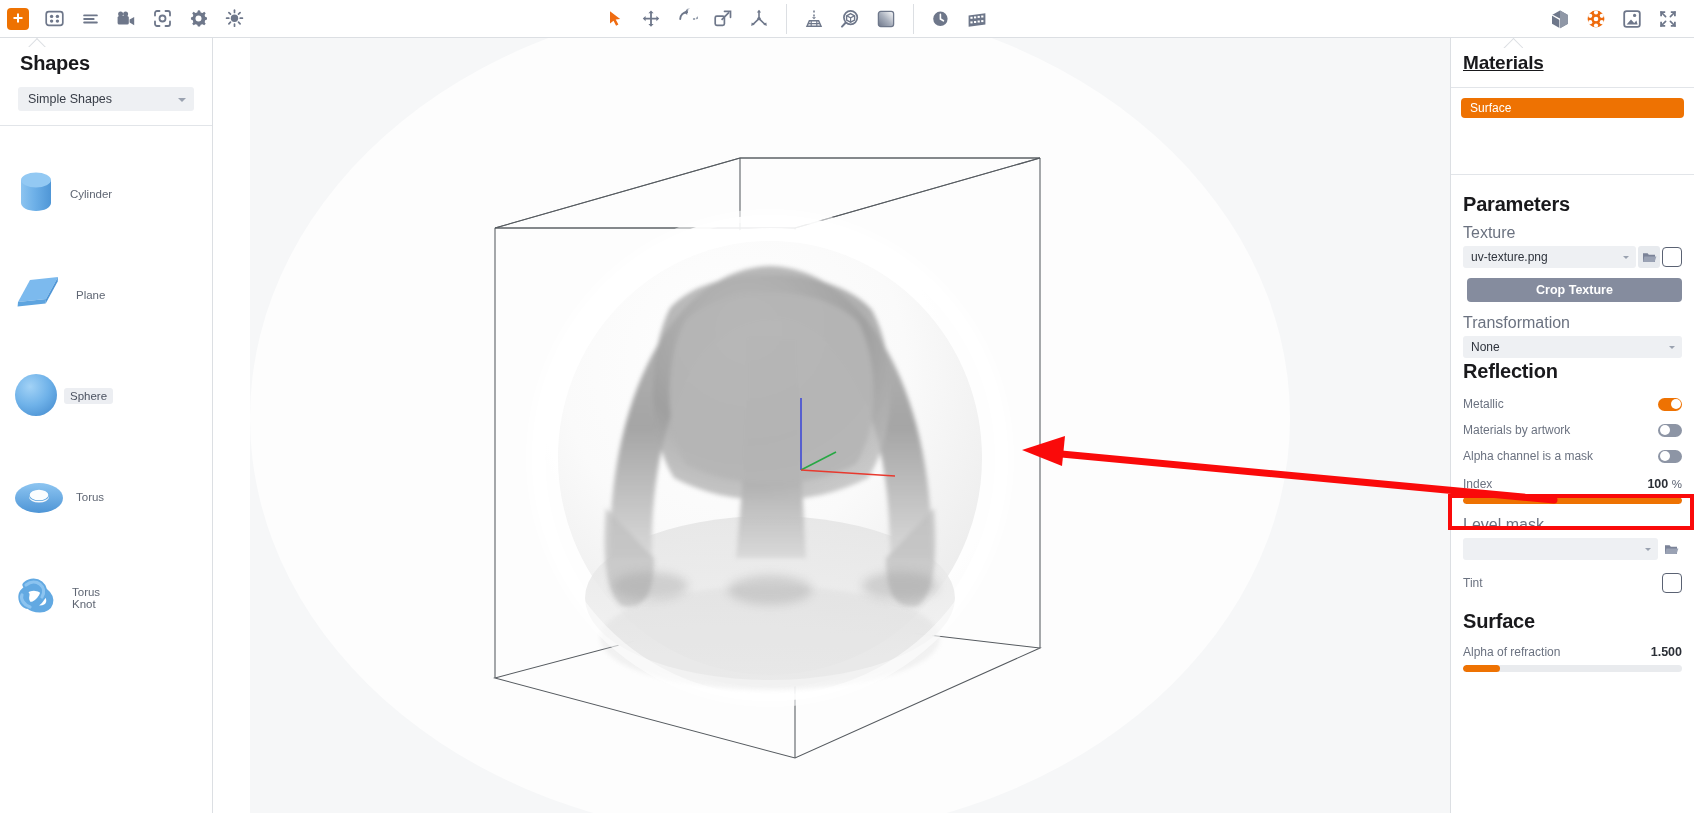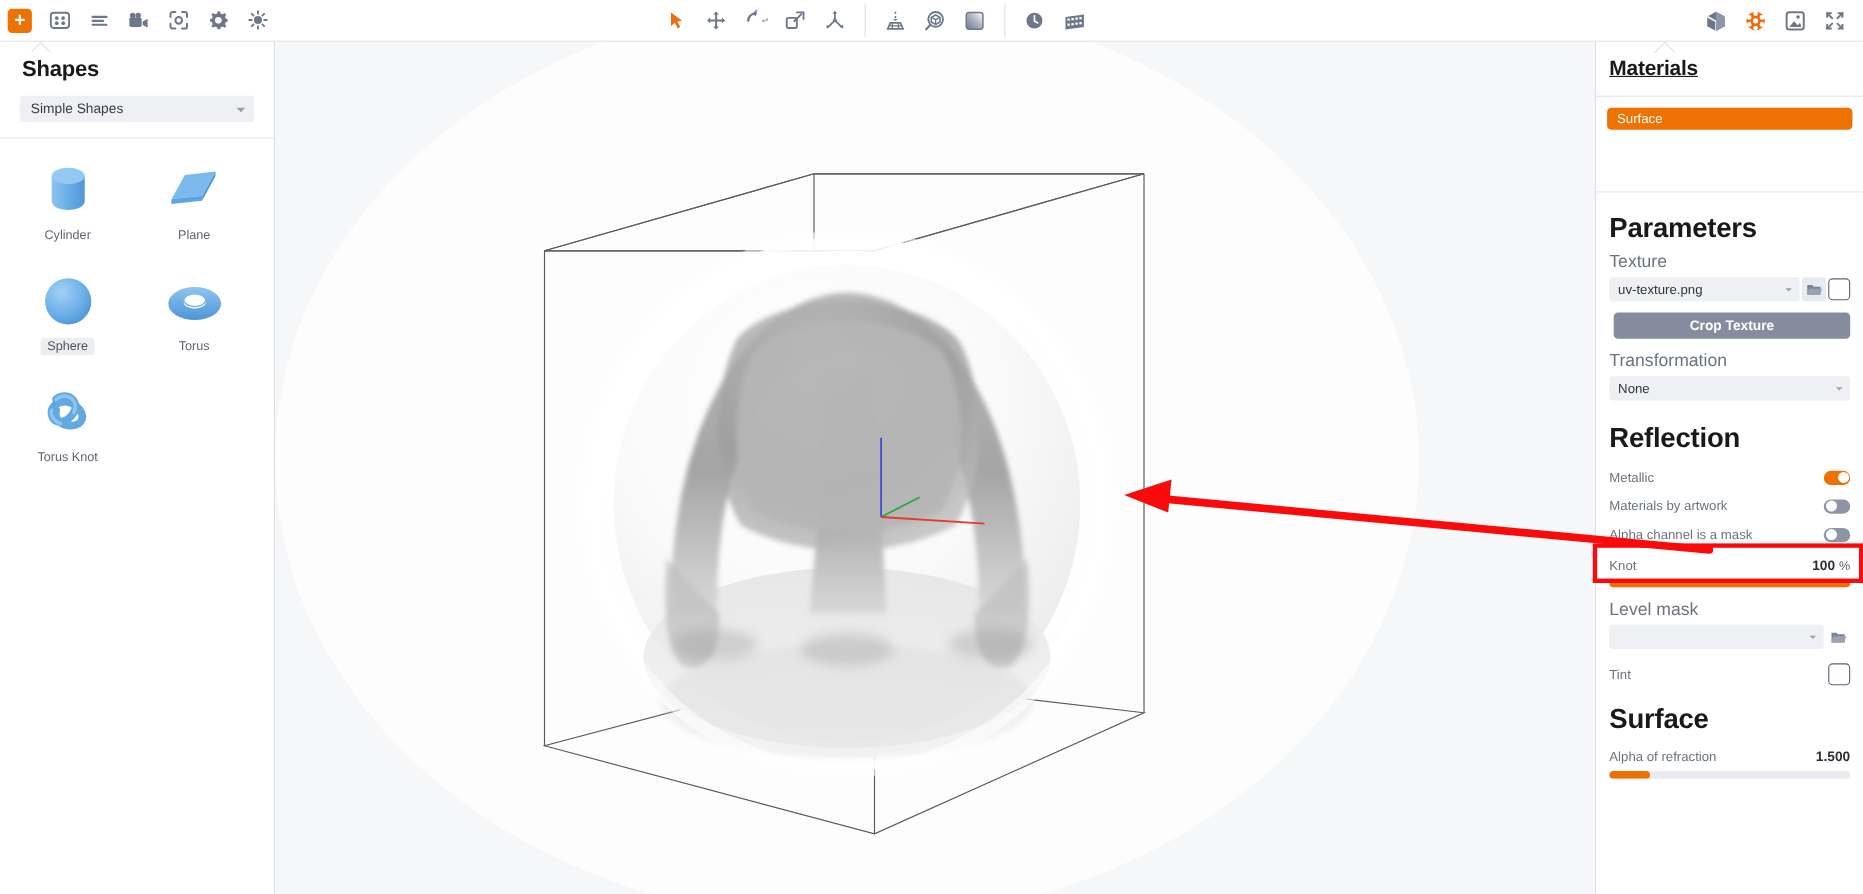--- a/index.html
+++ b/index.html
@@ -31,21 +31,21 @@
   .tb-spacer { flex: 1 1 auto; }
   .icon-sq {
     width: 22px; height: 22px; border-radius: 4px;
     display: flex; align-items: center; justify-content: center;
   }
   .icon-sq.accent { background: #ee7202; }
 
   
   .left-panel {
     position: absolute; left: 0; top: 38px;
-    width: 250px; height: 775px;
+    width: 213px; height: 775px;
     background: #ffffff;
     border-right: 1px solid #dcdfe3;
     overflow: hidden;
   }
   .panel-notch {
     position: absolute; top: 0; left: 28px;
     width: 18px; height: 9px;
     overflow: hidden;
   }
   .panel-notch:after {
@@ -78,21 +78,21 @@
   }
   .lp-divider { height: 1px; background: #e2e5e9; }
 
   .shape-grid {
     display: flex; flex-wrap: wrap;
     padding: 16px 0 0 0;
   }
   .shape-cell {
     width: 107px; margin-left: 8px;
     height: 101px;
-    display: flex; flex-direction: column;
+    display: flex; flex-direction: row;
     align-items: center; justify-content: flex-start;
     cursor: default;
   }
   .shape-art { height: 62px; display: flex; align-items: center; justify-content: center; }
   .shape-label {
     font-size: 11.5px; color: #5f6673;
     padding: 2px 6px; border-radius: 3px;
     margin-top: 2px;
   }
   .shape-label.selected { background: #eceef2; color: #4b5261; }
@@ -121,21 +121,21 @@
     content: ""; position: absolute; left: 3px; top: 3px;
     width: 14px; height: 14px; background: #ffffff;
     border-left: 1px solid #dcdfe3; border-top: 1px solid #dcdfe3;
     transform: rotate(45deg);
   }
   .rp-title {
     font-size: 19px; font-weight: bold; color: #19191c;
     padding: 14px 0 0 12px; letter-spacing: -0.2px; text-decoration: underline;
   }
   .rp-sec-title {
-    font-size: 25px; font-weight: bold; color: #19191c;
+    font-size: 20px; font-weight: bold; color: #19191c;
     padding: 18px 0 8px 12px; letter-spacing: -0.2px;
   }
   .mat-list { padding: 10px 10px 0 10px; height: 86px; }
   .mat-item {
     height: 20px; border-radius: 4px;
     display: flex; align-items: center;
     padding-left: 9px;
     font-size: 12px; color: #ffffff;
     background: #ee7202;
   }
@@ -664,21 +664,21 @@
     </div>
 
     <div class="field" style="margin-top:12px">
       <div class="field-label">Transformation</div>
       <div class="sel2">
         <span>None</span>
         <span class="caret"></span>
       </div>
     </div>
 
-    <div class="rp-sec-title" style="padding-top:20px">Reflection</div>
+    <div class="rp-sec-title" style="padding-top:2px">Reflection</div>
 
     <div class="toggle-row">
       <span class="toggle-label">Metallic</span>
       <span class="toggle on">
           <span class="knob"></span>
         </span>
     </div>
 
     <div class="toggle-row">
       <span class="toggle-label">Materials by artwork</span>
@@ -688,21 +688,21 @@
     </div>
 
     <div class="toggle-row">
       <span class="toggle-label">Alpha channel is a mask</span>
       <span class="toggle">
           <span class="knob"></span>
         </span>
     </div>
 
     <div class="slider-row" style="margin-top:4px">
-      <span class="toggle-label">Knot</span>
+      <span class="toggle-label">Index</span>
       <span class="slider-val"><span>100</span> <span class="unit">%</span></span>
     </div>
     <div class="track">
       <div class="fill" style="width:100%"></div>
     </div>
 
     <div class="field" style="margin-top:12px">
       <div class="field-label">Level mask</div>
       <div class="row">
         <div class="sel2">

